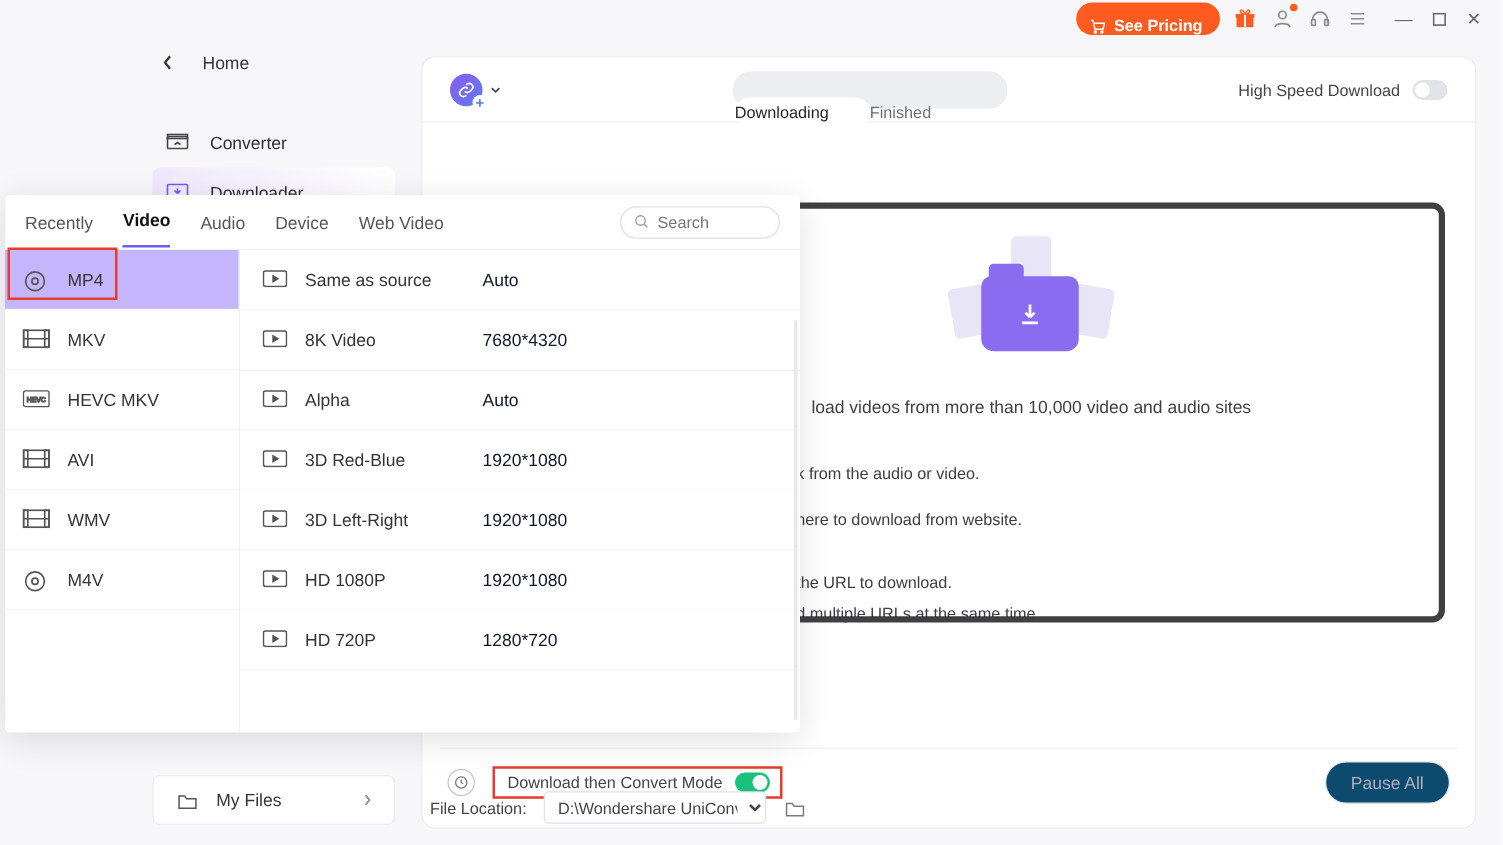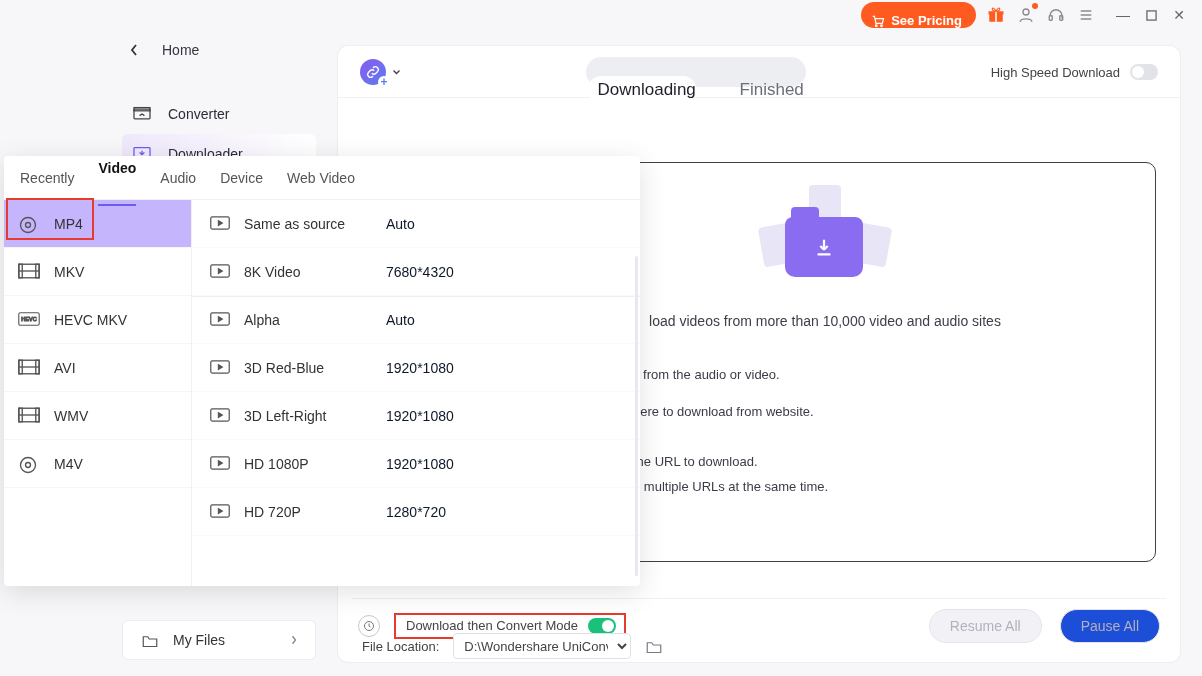--- a/index.html
+++ b/index.html
@@ -28,56 +28,56 @@
   .myfiles { position:absolute; left:122px; top:620px; width:194px; height:40px; display:flex; align-items:center; justify-content:space-between; padding:0 18px; border:1px solid #ececf2; border-radius:6px; background:#fff; font-size:14px; color:#333;gap:45px;}
   .myfiles .left { display:flex; gap:14px; align-items:center; }
 
   
   .main { position:absolute; left:338px; top:46px; width:842px; height:616px; background:#fff; border-radius:10px; box-shadow:0 0 0 1px #eee; }
   .main-top { height:52px; border-bottom:1px solid #f0f0f4; display:flex; align-items:center; justify-content:space-between; padding:0 22px; }
   .logo-plus { width:26px; height:26px; border-radius:50%; background:linear-gradient(135deg,#8a5cf0,#5c7bf0); display:flex; align-items:center; justify-content:center; color:#fff; font-size:14px; position:relative;}
   .logo-plus::after{ content:'+'; position:absolute; right:-4px; bottom:-3px; font-weight:700; color:#5c7bf0; font-size:12px; background:#fff; border-radius:50%; width:12px; height:12px; display:flex; align-items:center; justify-content:center;}
   .logo-wrap{ display:flex; align-items:center; gap:6px; color:#444;}
   .seg { width:220px; height:30px; background:#edeef2; border-radius:15px; display:flex; align-items:center; padding:2px; }
-  .seg div { flex:1; text-align:right; font-size:17px; color:#6d6d7a; padding:4px 0; border-radius:13px;margin-top:36px;}
+  .seg div { flex:1; text-align:left; font-size:13px; color:#6d6d7a; padding:4px 0; border-radius:13px;margin-top:36px;}
   .seg .on { background:#fff; color:#1f1f2a; }
   .hsd { display:flex; align-items:flex-end; gap:10px; font-size:13px; color:#444; }
   .toggle { width:28px; height:16px; background:#e2e2e9; border-radius:8px; position:relative;}
   .toggle::after { content:''; width:12px; height:12px; background:#fff; border-radius:50%; position:absolute; top:2px; left:2px;}
   .toggle.on { background:#19c27b; }
   .toggle.on::after { left:14px; }
 
   
-  .center-card { position:absolute; left:156px; top:116px; right:24px; height:400px; border:1px solid #404040; border-radius:10px; padding:0; }
+  .center-card { position:absolute; left:156px; top:116px; right:24px; height:336px; border:5px solid #404040; border-radius:10px; padding:0; }
   .cloud { position:absolute; left:50%; top:24px; transform:translateX(-50%); width:140px; height:110px; }
   .cloud .folder { width:78px; height:60px; background:#8a6cf0; border-radius:8px 8px 10px 10px; position:absolute; left:30px; top:30px; display:flex; align-items:center; justify-content:center; color:#fff;}
   .cloud .folder::before{ content:''; position:absolute; top:-10px; left:6px; width:28px; height:12px; background:#8a6cf0; border-radius:4px 4px 0 0;}
   .cloud .doc { position:absolute; width:32px; height:40px; background:#e8e5f6; border-radius:4px;}
   .cloud .d1{ left:6px; top:38px; transform:rotate(-10deg);}
   .cloud .d2{ right:6px; top:38px; transform:rotate(10deg);}
   .cloud .d3{ left:54px; top:-2px;}
   .cc-text { position:absolute; top:150px; left:0; right:0; text-align:center; font-size:14px; color:#3e3e4a; }
   .cc-list { position:absolute; top:200px; left:138px; right:20px; font-size:13px; color:#3c3c48; line-height:1.9; }
 
   
   .bottom { position:absolute; left:14px; right:14px; bottom:10px; height:54px; border-top:1px solid #f0f0f4; display:flex; align-items:center; gap:14px; padding:0 6px;}
   .clock-icon { width:22px; height:22px; border:1px solid #c8c8d2; border-radius:50%; color:#666; font-size:12px; display:flex; align-items:center; justify-content:center;}
   .dtcm-wrap { display:flex; align-items:center; gap:10px; border:2px solid #e63b2e; padding:3px 8px 3px 10px; font-size:13px; color:#444; }
-  .pill-btn { border:1px solid #e4e4ec; background:#1d4ed8; color:#b1b1bd; padding:8px 20px; border-radius:20px; font-size:14px;}
+  .pill-btn { border:1px solid #e4e4ec; background:#0c4a6e; color:#b1b1bd; padding:8px 20px; border-radius:20px; font-size:14px;}
   .pill-btn.active{ background:#f2f2f6; }
   .pill-btn + .pill-btn { margin-left:4px; }
 
   .fileloc { position:absolute; left:14px; bottom:18px; display:flex; align-items:center; gap:14px; font-size:13px; color:#444;}
   .fileloc select { width:178px; height:26px; border:1px solid #e0e0e8; border-radius:4px; padding:0 6px; font-size:13px; color:#444; background:#fff;}
   .folder-icon { color:#7a7a86; }
 
   
   .format-popup { position:absolute; left:4px; top:156px; width:636px; height:430px; background:#fff; box-shadow:0 6px 28px rgba(0,0,0,0.12); border-radius:4px; }
   .fp-tabs { height:44px; display:flex; align-items:center; gap:24px; padding:0 16px; border-bottom:1px solid #f1f1f5; font-size:14px; color:#555; position:relative;}
-  .fp-tab.active { color:#111; font-weight:600; border-bottom:2px solid #6b5df0; padding-bottom:28px; margin-bottom:-11px;}
+  .fp-tab.active { color:#111; font-weight:600; border-bottom:2px solid #6b5df0; padding-bottom:12px; margin-bottom:-11px;}
   .fp-search { margin-left:auto; width:128px; height:26px; border:1px solid #e0e0e8; border-radius:13px; display:flex; align-items:center; padding:0 10px; gap:6px;}
   .fp-search svg{ color:#9a9aa5;}
   .fp-search input{ border:none; outline:none; width:78px; font-size:13px; color:#555;}
   .fp-body { display:flex; height:calc(100% - 44px); }
   .fp-left { width:188px; border-right:1px solid #f1f1f5; overflow:hidden;}
   .fp-left-item { height:48px; display:flex; align-items:center; gap:14px; padding:0 14px; font-size:14px; color:#333; border-bottom:1px solid #f6f6f9;}
   .fp-left-item.selected { background:#c4b5fd; }
   .fp-left-item .fmt-icon { width:22px; height:18px; }
   .red-box { border:2px solid #e63b2e; position:absolute; left:6px; top:198px; width:88px; height:42px; pointer-events:none; }
   .fp-right { flex:1; overflow:hidden; position:relative;}
@@ -234,44 +234,50 @@
       <svg width="12" height="12" viewBox="0 0 24 24" fill="none" stroke="#777" stroke-width="2">
           <circle cx="12" cy="12" r="9"></circle>
           <path d="M12 7v5l3 2"></path>
         </svg>
     </span>
     <div class="dtcm-wrap">
       <span>Download then Convert Mode</span>
       <span class="toggle on"></span>
     </div>
     <div style="flex:1"></div>
-    <button class="pill-btn active">Resume All</button>
     <button class="pill-btn">Pause All</button>
   </div>
 
-  <div class="fileloc" style="bottom:-2px; left:24px; position:absolute; height:36px;">
+  <div class="fileloc" style="bottom:-2px; left:6px; position:absolute; height:36px;">
     <span>File Location:</span>
     <select>
       <option>D:\Wondershare UniConverter </option>
     </select>
     <span class="folder-icon">
       <svg width="18" height="15" viewBox="0 0 24 20" fill="none" stroke="#7a7a86" stroke-width="1.6">
           <path d="M3 5h6l2 3h10v10H3z"></path>
         </svg>
     </span>
   </div>
 </div>
 
 <div class="format-popup">
   <div class="fp-tabs">
     <span class="fp-tab">Recently</span>
     <span class="fp-tab active">Video</span>
     <span class="fp-tab">Audio</span>
     <span class="fp-tab">Device</span>
     <span class="fp-tab">Web Video</span>
+    <div class="fp-search">
+      <svg width="13" height="13" viewBox="0 0 24 24" fill="none" stroke="currentColor" stroke-width="2">
+          <circle cx="10" cy="10" r="7"></circle>
+          <path d="M20 20l-5-5"></path>
+        </svg>
+      <input placeholder="Search" style="">
+    </div>
   </div>
   <div class="fp-body">
     <div class="fp-left" id="fp-left">
         <div class="fp-left-item selected">
           <span class="fmt-icon">
             <svg width="20" height="20" viewBox="0 0 24 24" fill="none" stroke="#555" stroke-width="1.6">
               <circle cx="12" cy="12" r="9"></circle>
               <circle cx="12" cy="12" r="3"></circle>
             </svg>
           </span>

